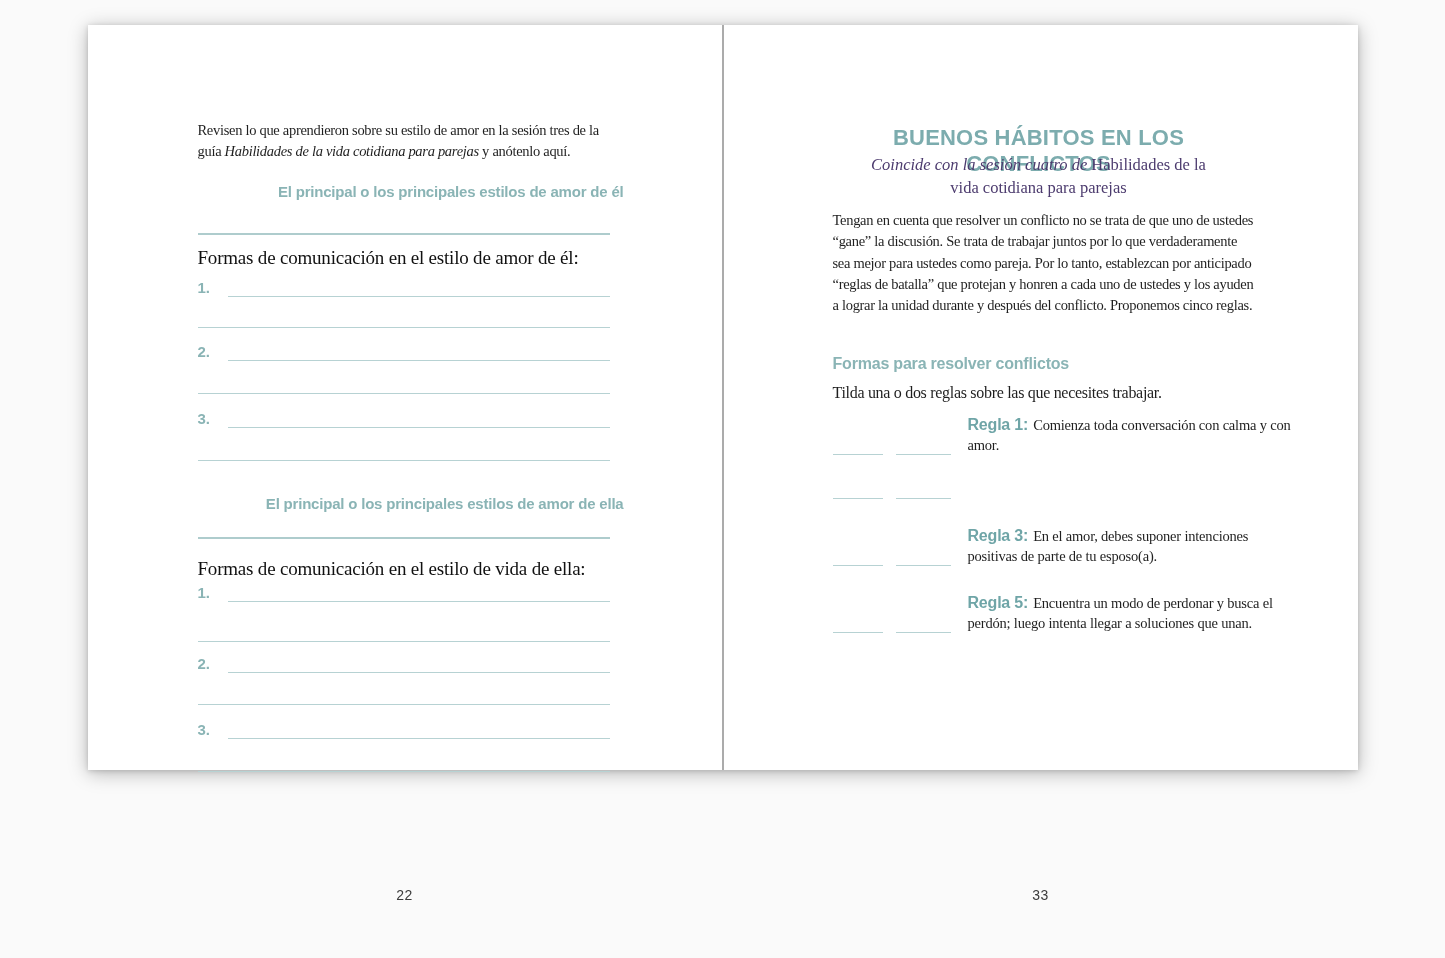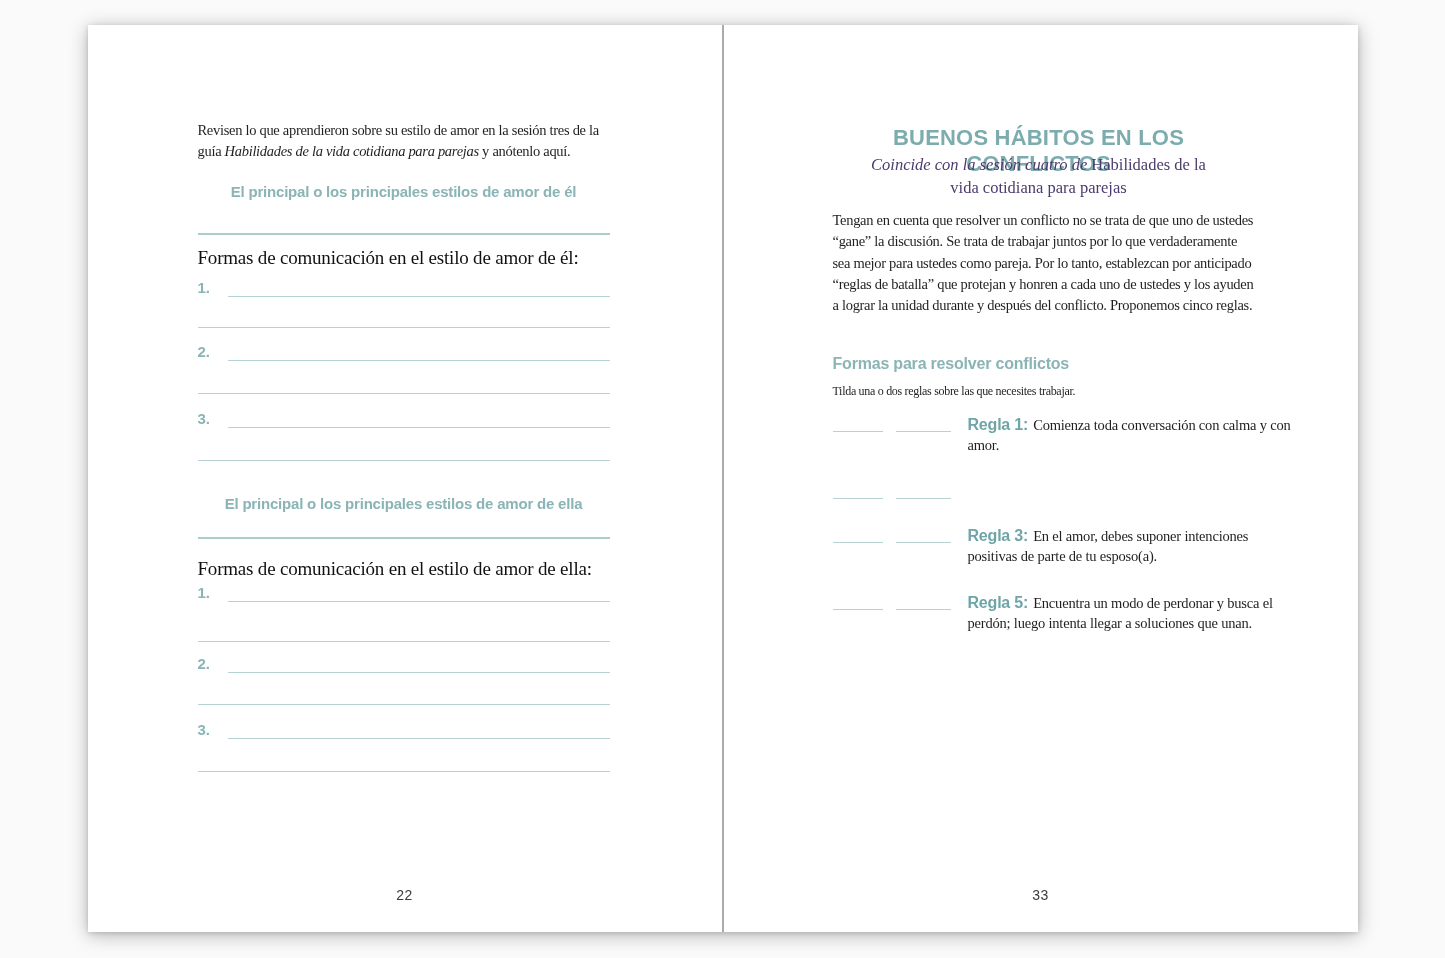--- a/index.html
+++ b/index.html
@@ -5,21 +5,21 @@
   * { margin:0; padding:0; box-sizing:border-box; }
   html,body { width:1445px; height:958px; }
   body {
     background:#fafafa;
     font-family:"Liberation Serif", serif;
     color:#1f1f1f;
     overflow:hidden;
   }
   .spread {
     position:relative;
-    width:1270px; height:907px;
+    width:1270px; height:745px;
     margin:25px auto 0 auto;
     background:#ffffff;
     box-shadow:0 3px 18px rgba(0,0,0,0.28), 0 1px 5px rgba(0,0,0,0.15);
   }
   .divider {
     position:absolute; left:634px; top:0; bottom:0; width:2px;
     background:#ababab;
   }
   .page { position:absolute; top:0; height:100%; }
   .page-left  { left:0; width:634px; }
@@ -31,21 +31,21 @@
   .abs { position:absolute; }
 
   .intro {
     top:95px; left:0; width:412px;
     font-size:14.5px; line-height:21px; letter-spacing:-0.3px;
     color:#1f1f1f;
   }
   .intro .it { font-style:italic; }
 
   .teal-heading {
-    left:-14px; width:440px; text-align:center;
+    left:-14px; width:440px; text-align:right;
     font-family:"Liberation Sans", sans-serif; font-weight:bold;
     font-size:15px; letter-spacing:-0.2px;
     color:#8ab4b5;
   }
   .h-underline {
     left:0; width:412px; height:0;
     border-top:2px solid #aecccd;
   }
   .subhead {
     left:0; width:412px;
@@ -95,25 +95,25 @@
     color:#1f1f1f;
   }
   .rules-heading {
     top:330px; left:0; width:412px;
     font-family:"Liberation Sans", sans-serif; font-weight:bold;
     font-size:16px; letter-spacing:-0.2px;
     color:#8ab4b5;
   }
   .rules-instruction {
     top:359px; left:0; width:412px;
-    font-size:12px; letter-spacing:-0.3px;
+    font-size:16px; letter-spacing:-0.3px;
   }
   .rules-list { top:390px; left:0; width:460px; }
   .rule {
-    display:flex; align-items:flex-start;
+    display:flex; align-items:flex-end;
     margin-bottom:27px;
   }
   .rule:last-child { margin-bottom:8px; }
   .rule-blanks {
     flex:none; width:118px; margin-right:17px;
     display:flex; justify-content:space-between;
   }
   .rule-blank {
     height:17px;
     border-bottom:1.5px solid #b7d2d3;
@@ -159,21 +159,21 @@
       <div class="abs wline" style="top:368px"></div>
 
       <div class="abs item-row" style="top:383px">
         <span class="item-num">3.</span>
         <span class="item-line"></span>
       </div>
       <div class="abs wline" style="top:435px"></div>
 
       <div class="abs teal-heading" style="top:470px">El principal o los principales estilos de amor de ella</div>
       <div class="abs h-underline" style="top:512px"></div>
-      <div class="abs subhead" style="top:533px">Formas de comunicación en el estilo de amor de ella:</div>
+      <div class="abs subhead" style="top:533px">Formas de comunicación en el estilo de vida de ella:</div>
 
       <div class="abs item-row" style="top:557px">
         <span class="item-num">1.</span>
         <span class="item-line"></span>
       </div>
       <div class="abs wline" style="top:616px"></div>
 
       <div class="abs item-row" style="top:628px">
         <span class="item-num">2.</span>
         <span class="item-line"></span>

